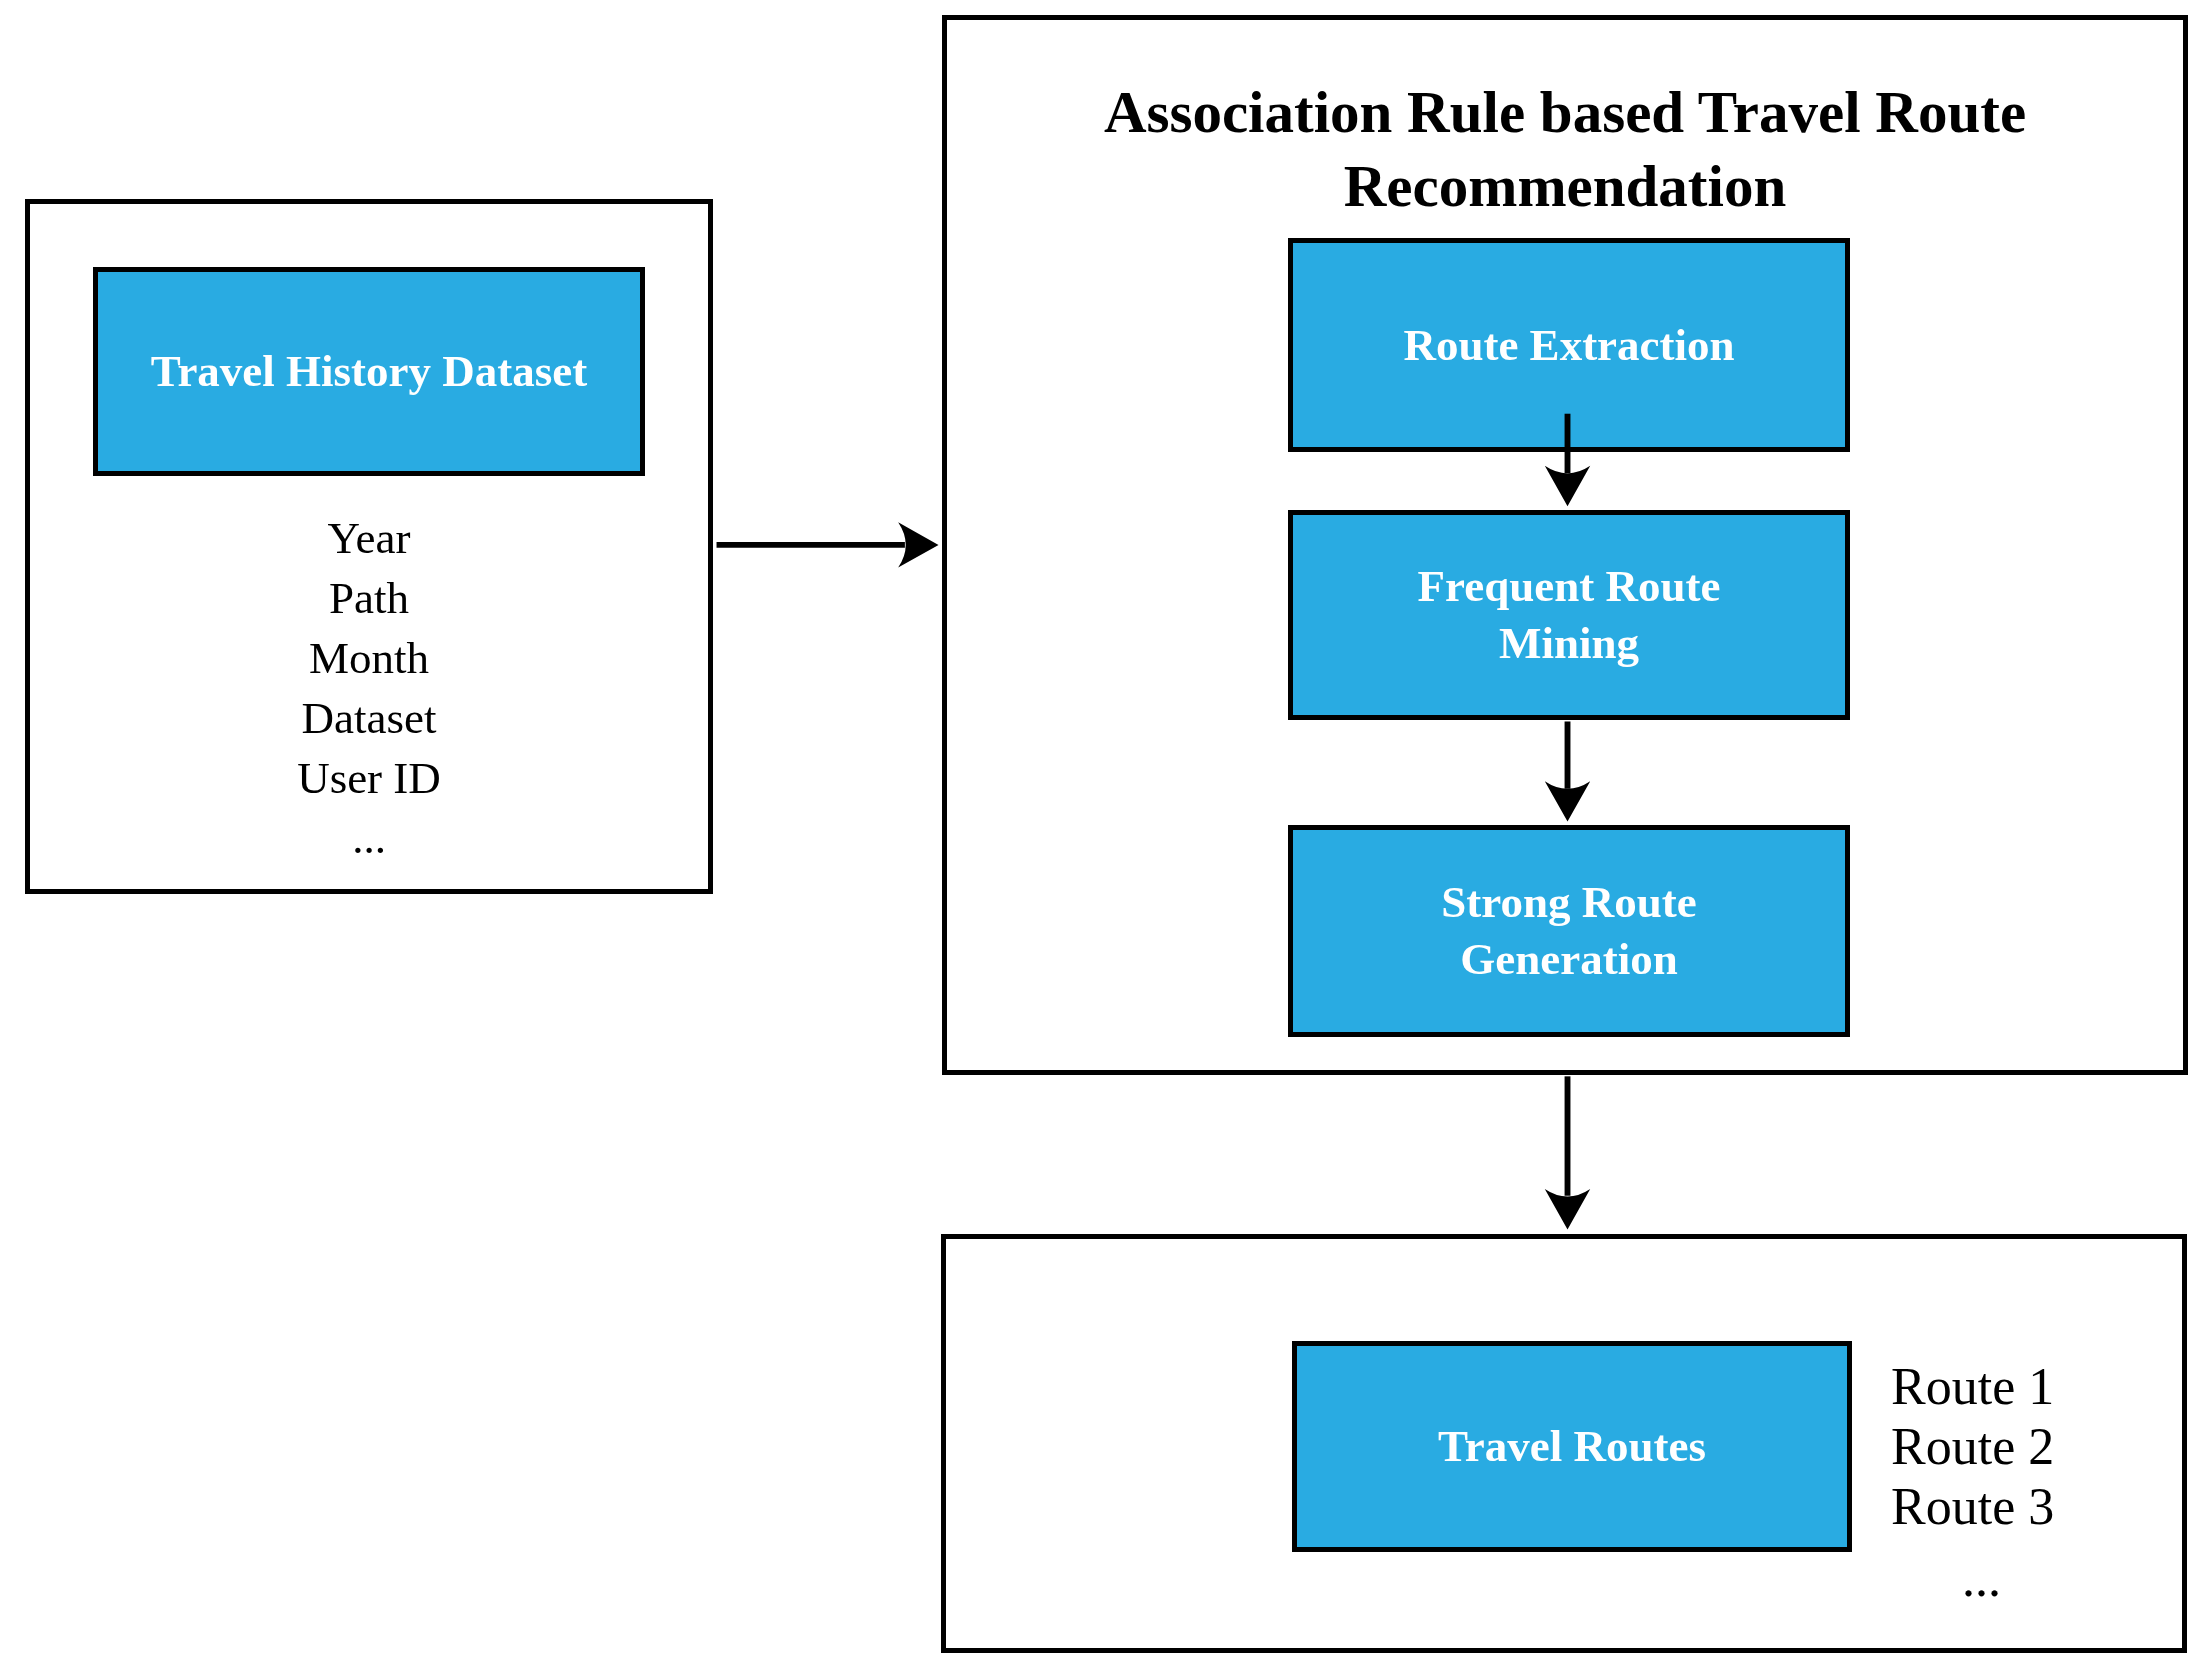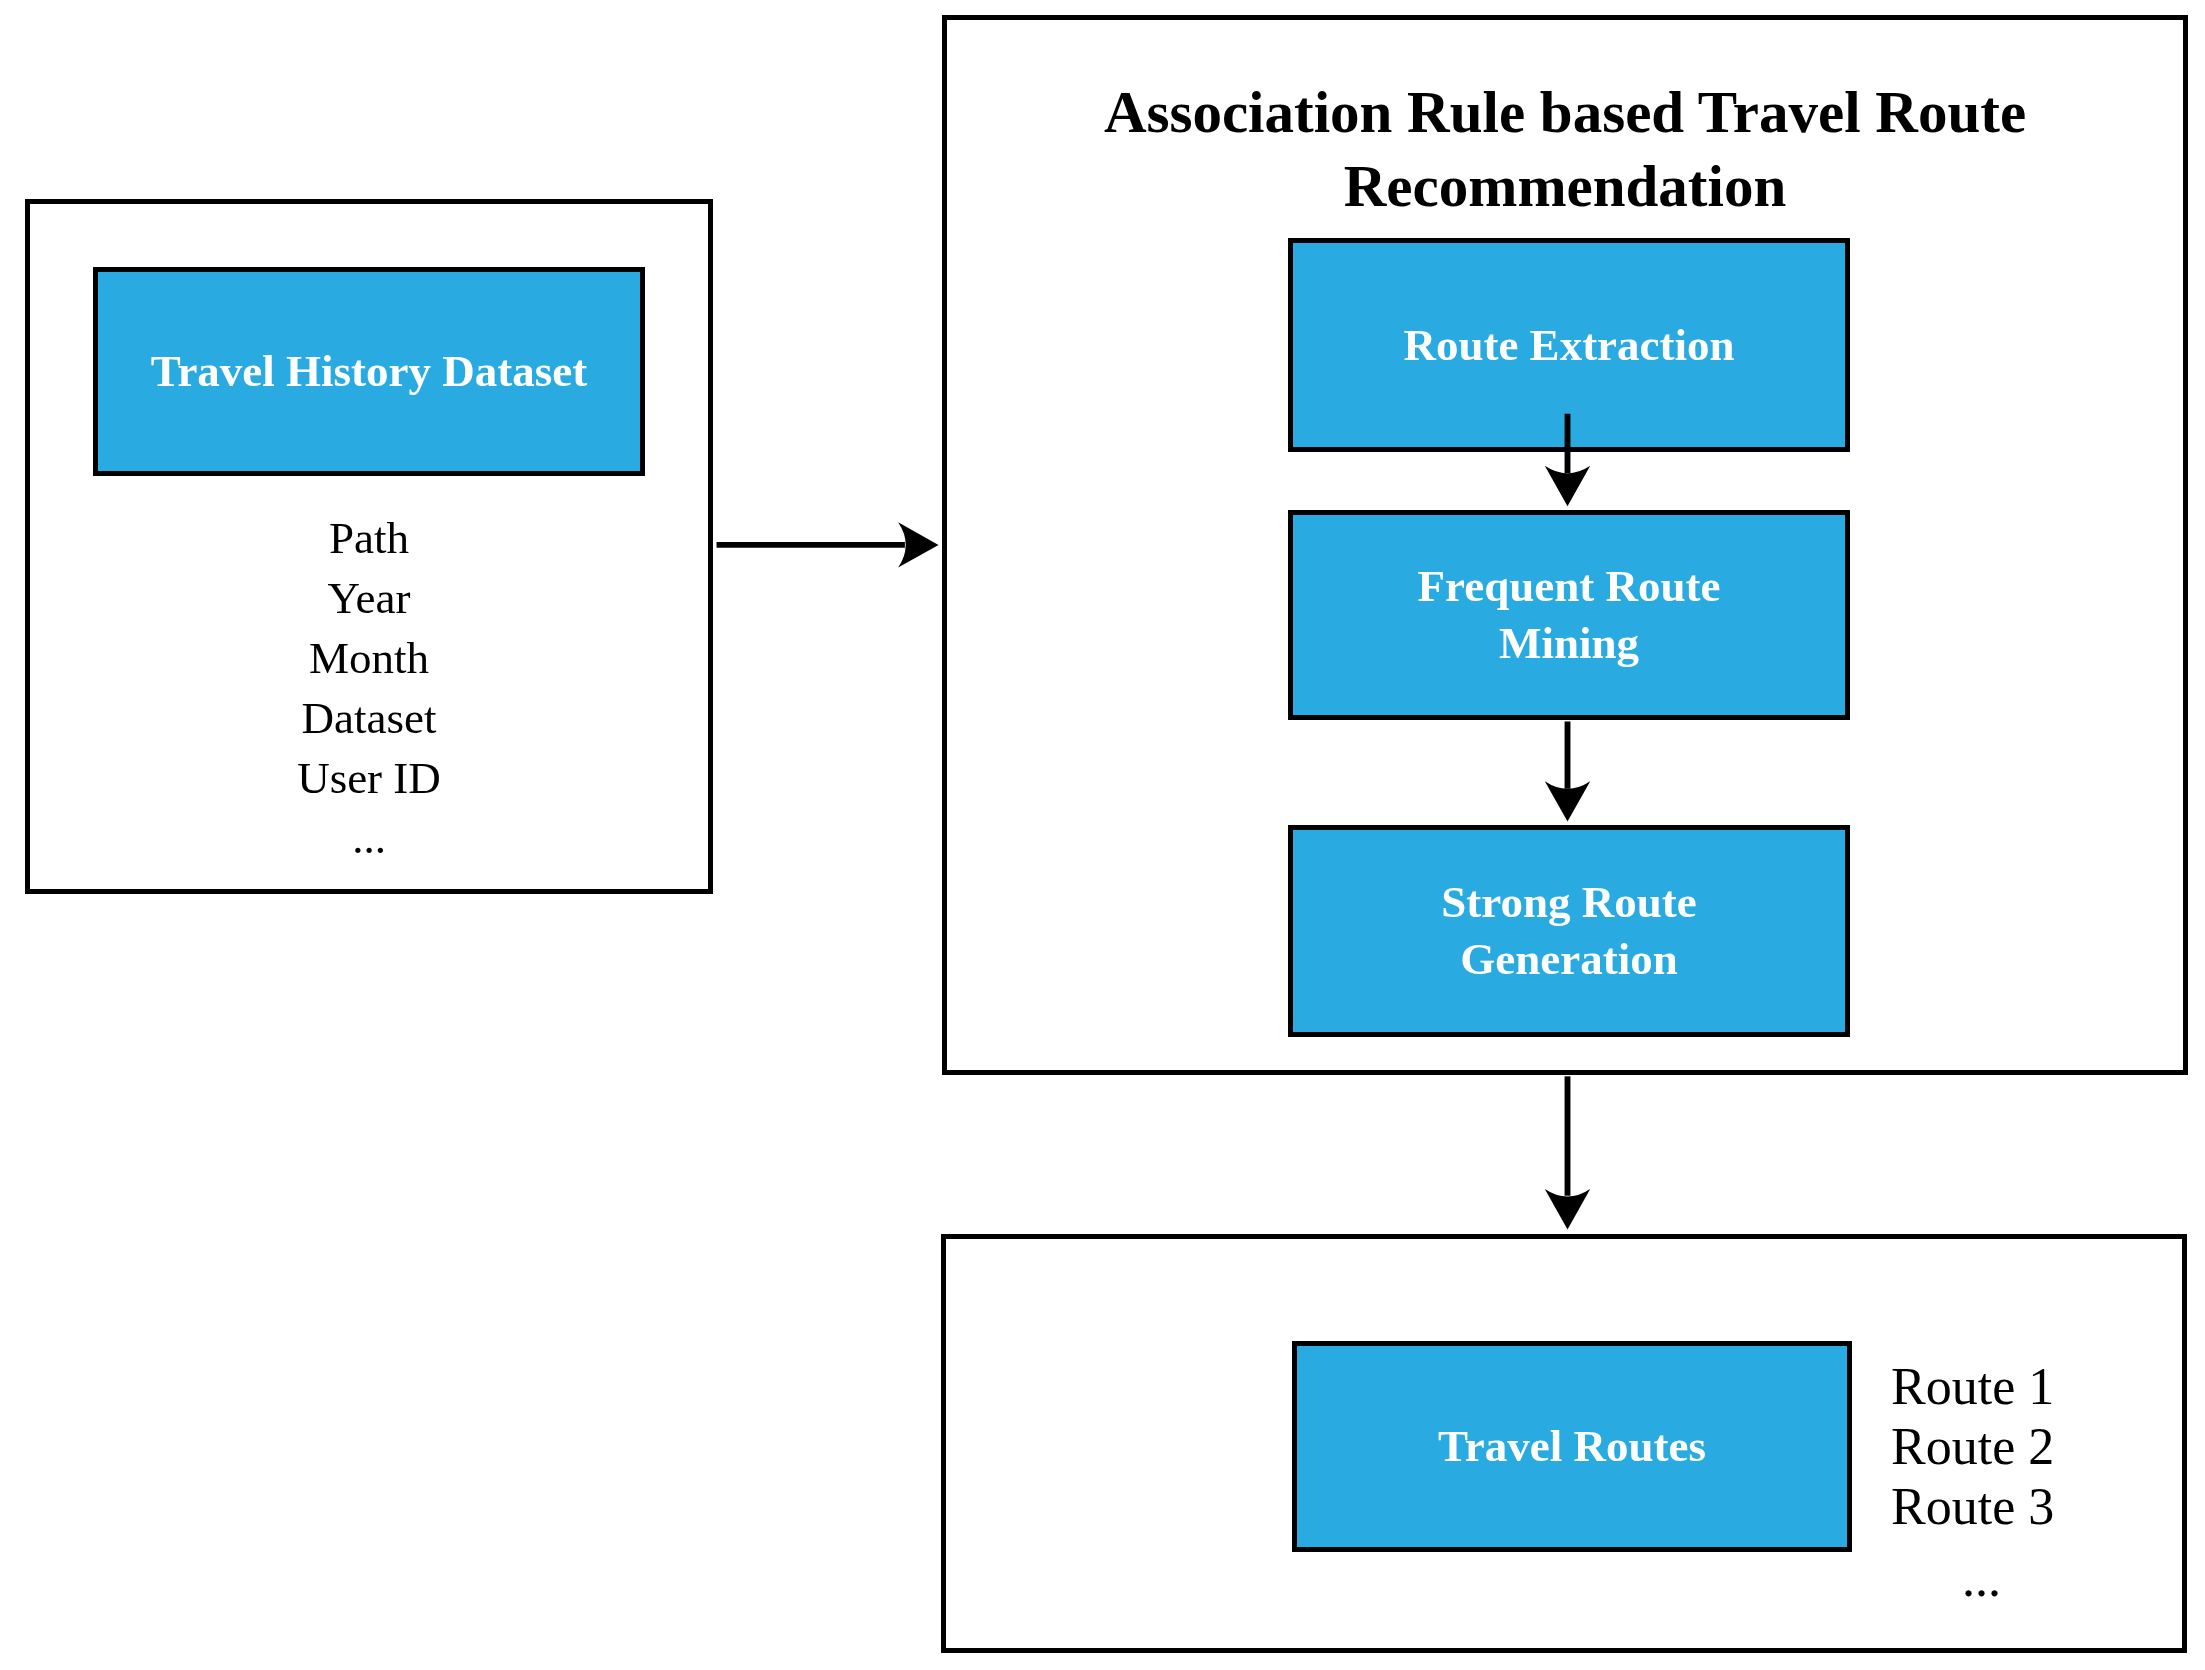--- a/index.html
+++ b/index.html
@@ -91,22 +91,22 @@
 
 <div class="canvas">
 
   <div class="panel" style="left:25px; top:199px; width:688px; height:695px;"></div>
 
   <div class="node" style="left: 93px; top: 267px; width: 552px; height: 209px; background-color: rgb(41, 171, 226);">
     <span class="label">Travel History Dataset</span>
   </div>
 
   <div class="field-list">
+    <div>Year</div>
     <div>Path</div>
-    <div>Year</div>
     <div>Month</div>
     <div>Dataset</div>
     <div>User ID</div>
     <div>...</div>
   </div>
 
   <div class="panel" style="left:942px; top:15px; width:1246px; height:1060px;"></div>
 
   <div class="panel-title">
     <span class="title-inner">Association Rule based Travel Route Recommendation</span>

